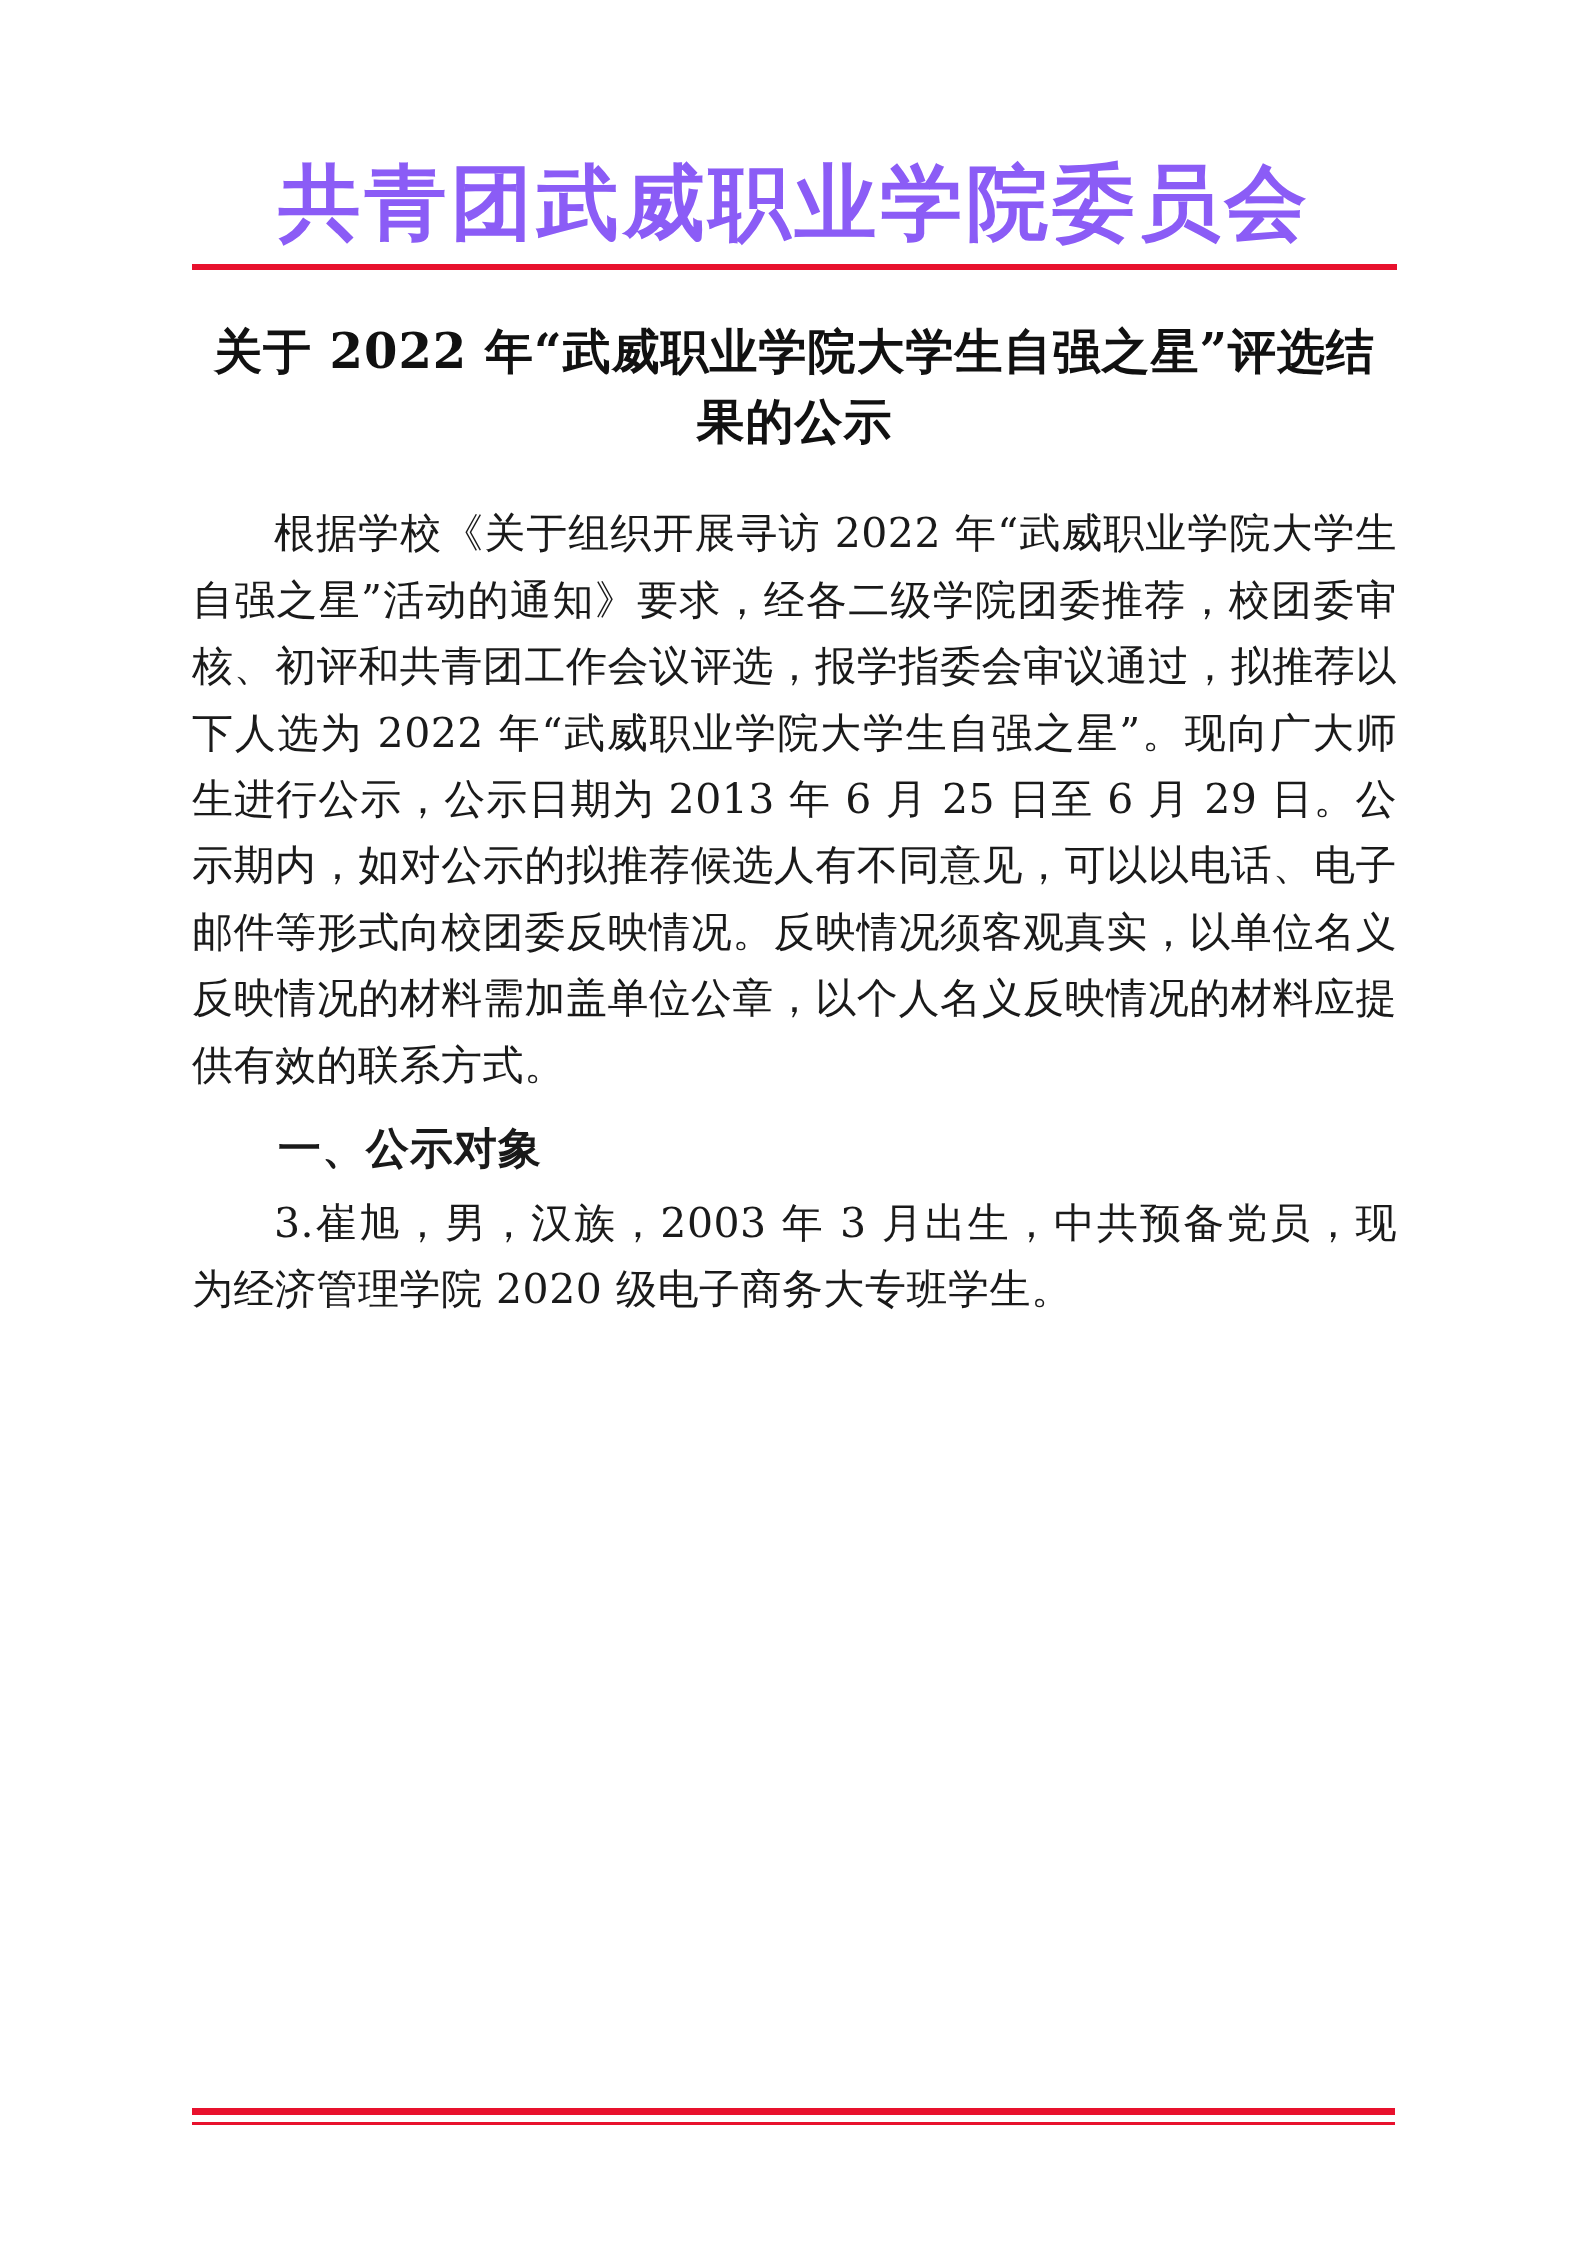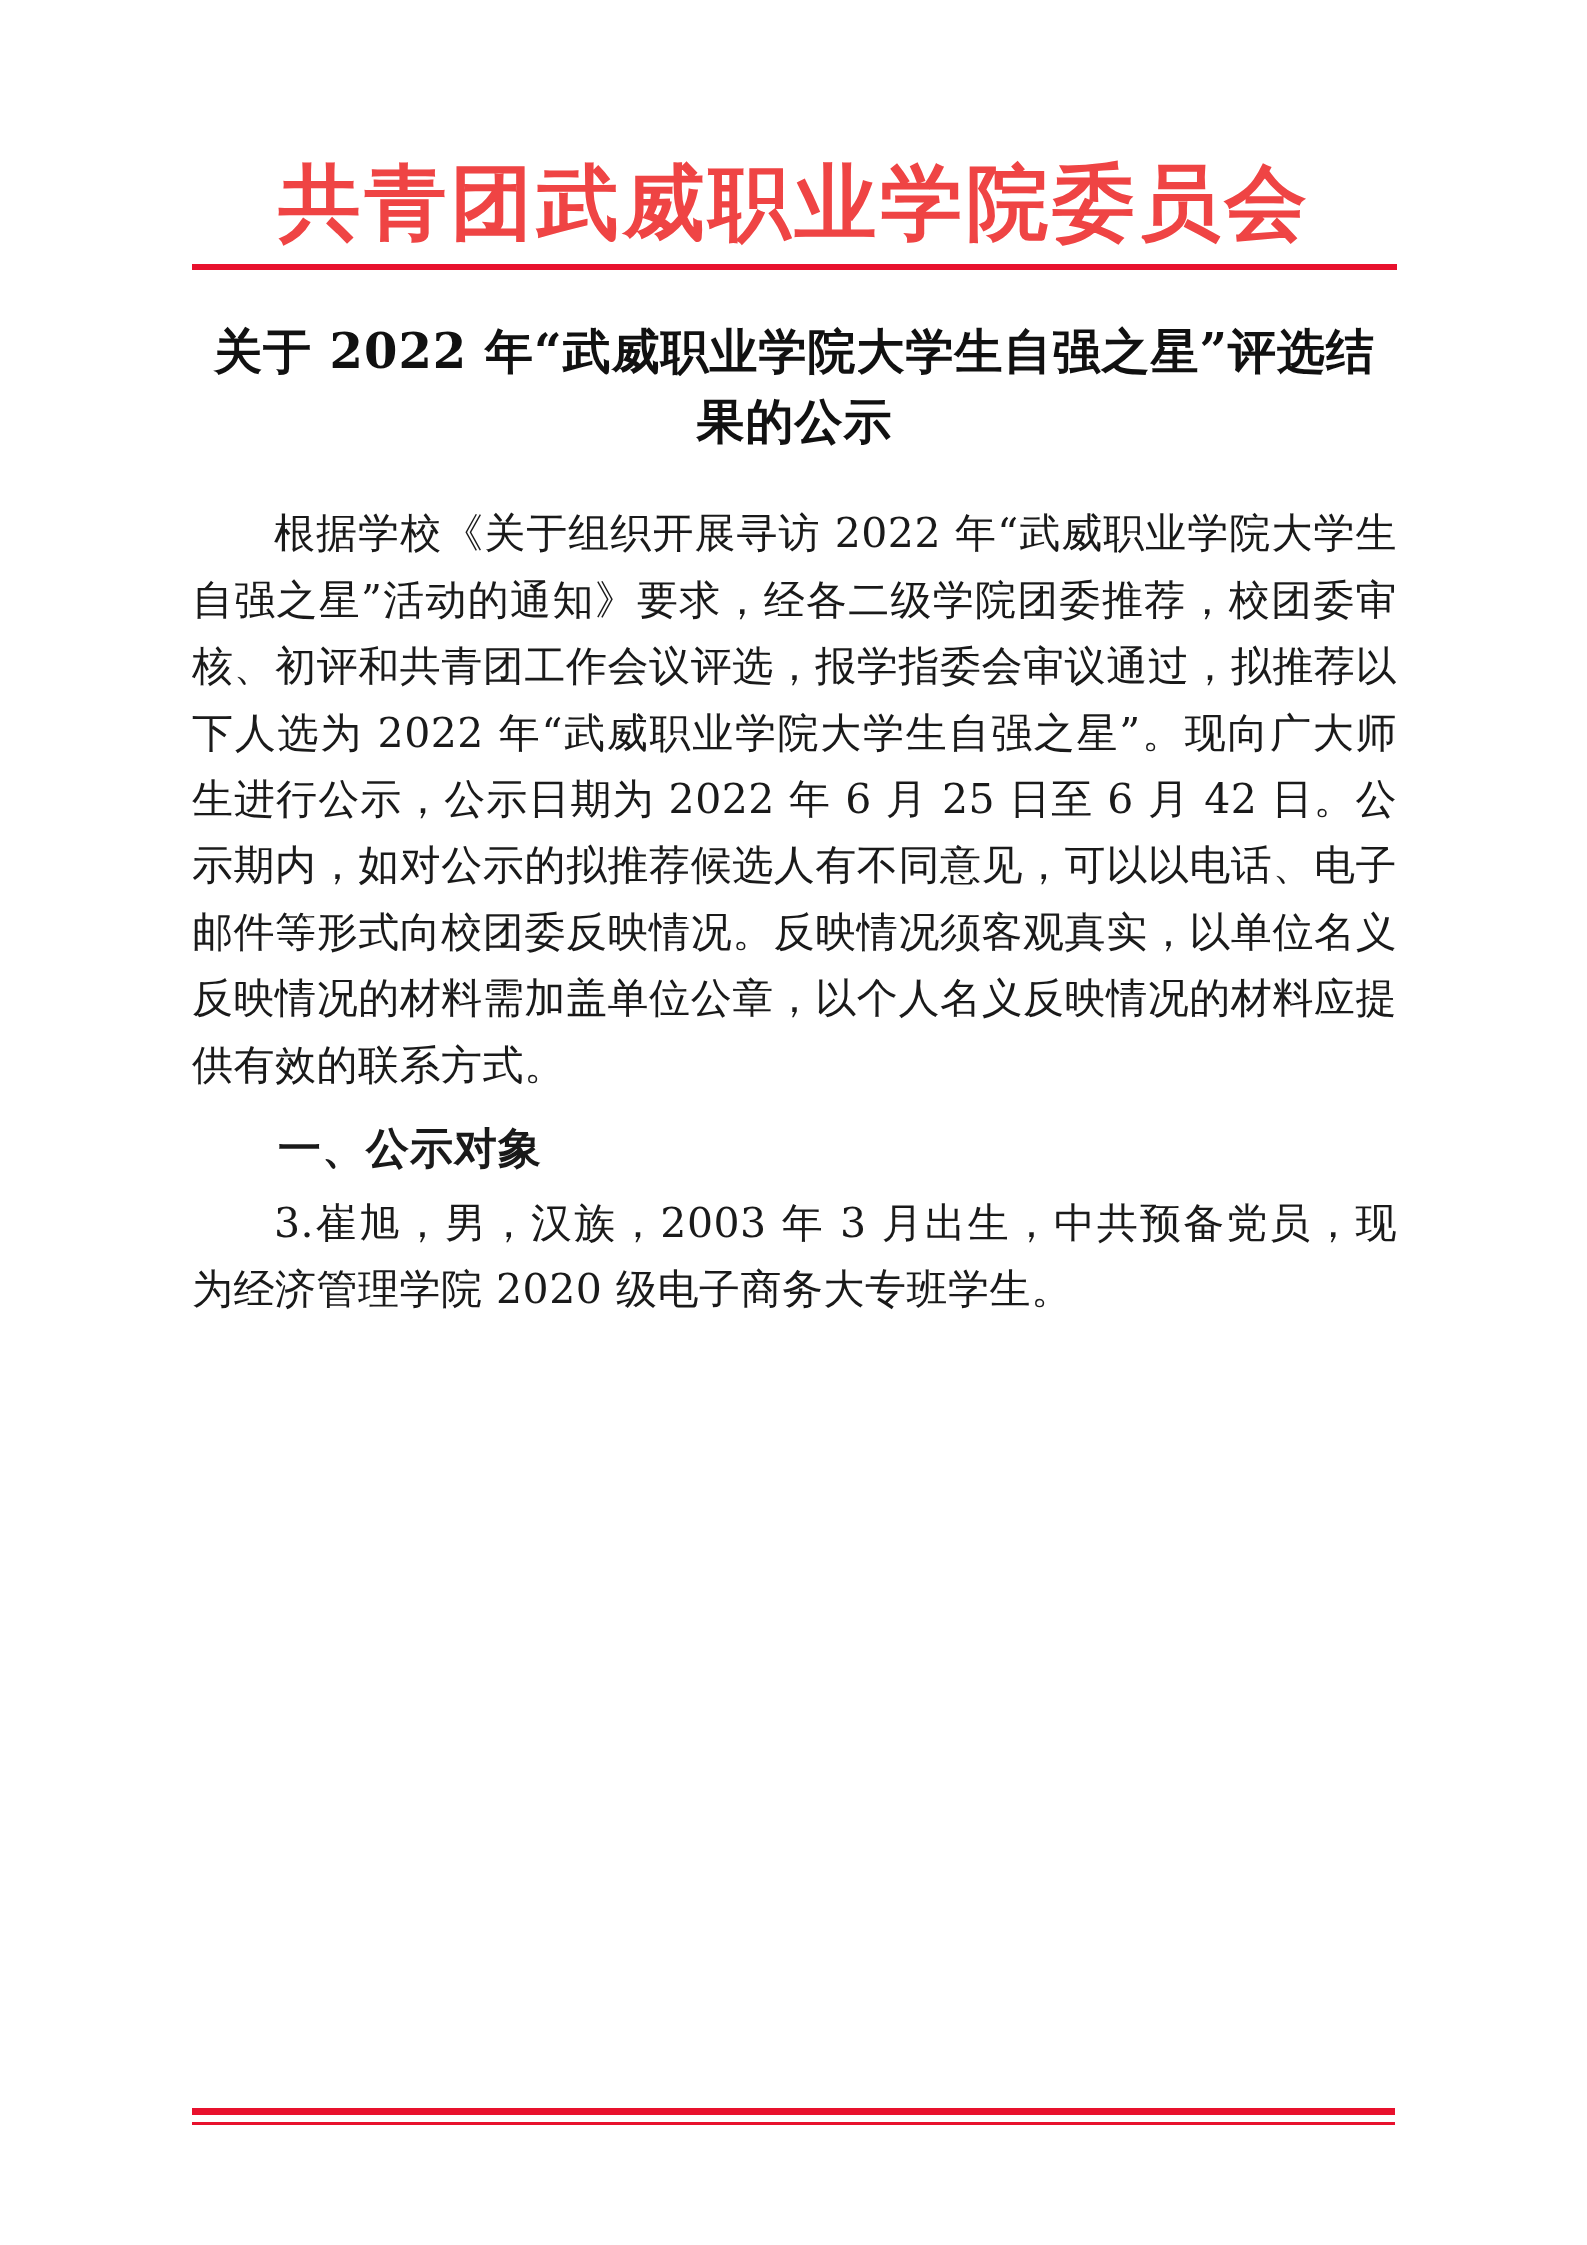--- a/index.html
+++ b/index.html
@@ -25,21 +25,21 @@
   .content {
     position: absolute;
     left: 192px;
     top: 150px;
     width: 1205px;
   }
 
   
   .letterhead {
     text-align: center;
-    color: #ef4444;
+    color: #8b5cf6;
     font-family: "DejaVu Sans", sans-serif;
     font-weight: bold;
     font-size: 82px;
     letter-spacing: 4px;
     line-height: 1.05;
     padding: 10px 0 14px 0;
     white-space: nowrap;
   }
   .rule-top {
     height: 6px;
@@ -113,21 +113,21 @@
 
 <div class="page">
 
   <div class="content">
 
     <div class="letterhead">共青团武威职业学院委员会</div>
     <div class="rule-top"></div>
 
     <h1 class="doc-title">关于 2022 年“武威职业学院大学生自强之星”评选结果的公示</h1>
 
-    <p class="para">根据学校《关于组织开展寻访 2022 年“武威职业学院大学生自强之星”活动的通知》要求，经各二级学院团委推荐，校团委审核、初评和共青团工作会议评选，报学指委会审议通过，拟推荐以下人选为 2022 年“武威职业学院大学生自强之星”。现向广大师生进行公示，公示日期为 2022 年 6 月 25 日至 6 月 42 日。公示期内，如对公示的拟推荐候选人有不同意见，可以以电话、电子邮件等形式向校团委反映情况。反映情况须客观真实，以单位名义反映情况的材料需加盖单位公章，以个人名义反映情况的材料应提供有效的联系方式。</p>
+    <p class="para">根据学校《关于组织开展寻访 2022 年“武威职业学院大学生自强之星”活动的通知》要求，经各二级学院团委推荐，校团委审核、初评和共青团工作会议评选，报学指委会审议通过，拟推荐以下人选为 2022 年“武威职业学院大学生自强之星”。现向广大师生进行公示，公示日期为 2013 年 6 月 25 日至 6 月 29 日。公示期内，如对公示的拟推荐候选人有不同意见，可以以电话、电子邮件等形式向校团委反映情况。反映情况须客观真实，以单位名义反映情况的材料需加盖单位公章，以个人名义反映情况的材料应提供有效的联系方式。</p>
 
     <div class="section-head">一、公示对象</div>
 
     <p class="item">3.崔旭，男，汉族，2003 年 3 月出生，中共预备党员，现为经济管理学院 2020 级电子商务大专班学生。</p>
 
   </div>
 
   <div class="rule-bottom-wrap">
     <div class="rule-thick"></div>
     <div class="rule-thin"></div>

